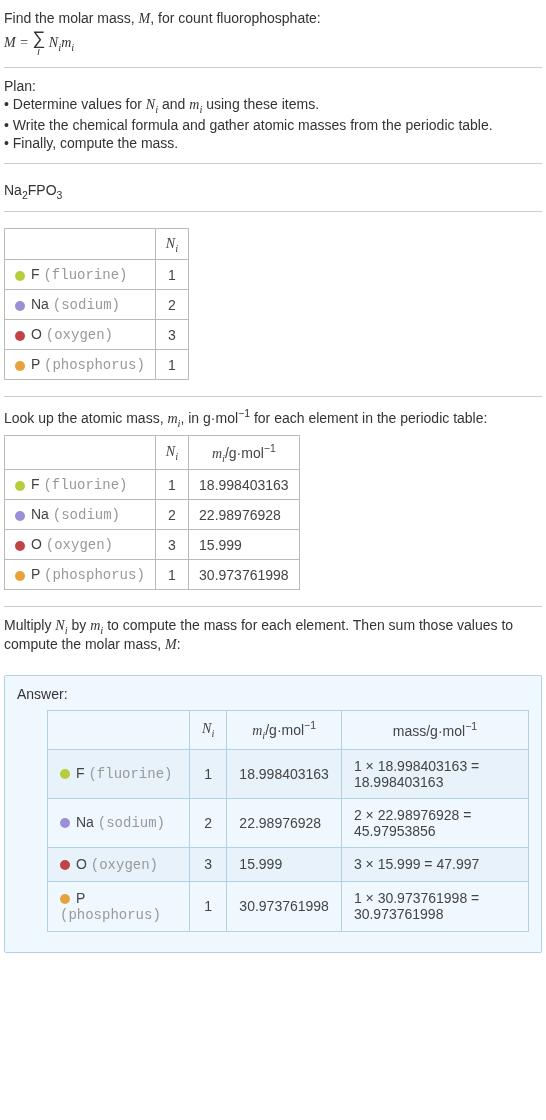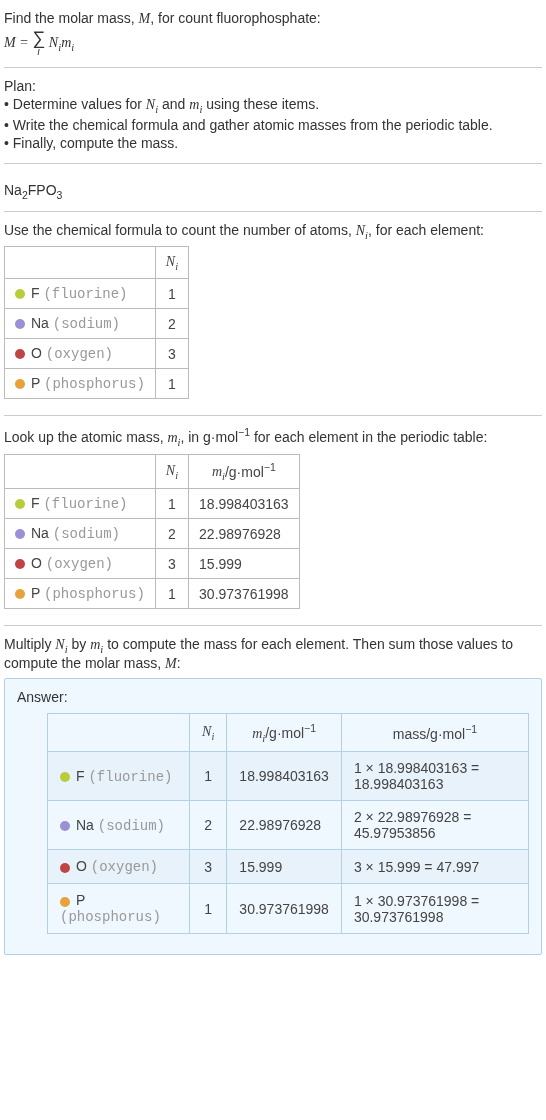--- a/index.html
+++ b/index.html
@@ -49,21 +49,21 @@
   margin-right: 6px;
   vertical-align: middle;
 }
 .element-label { display: inline; }
 .element-gray { color: #999; font-family: Liberation Mono, monospace; }
 .answer-box {
   border: 1px solid #b3d1e6;
   background: #f0f8ff;
   padding: 10px 12px;
   border-radius: 2px;
-  margin-top: 6px;
+  margin-top: 22px;
 }
 .answer-box .label { color: #333; margin-bottom: 8px; }
 table.answer-table {
   margin: 6px 0 10px 30px;
 }
 table.answer-table td, table.answer-table th {
   border: 1px solid #b3d1e6;
   padding: 8px 12px;
   font-size: 14px;
   color: #444;
@@ -99,23 +99,20 @@
   </div>
 </div>
 <div class="divider"></div>
 
 <div class="section">
   <div class="chem" style="margin-top:8px;">Na<span class="s">2</span>FPO<span class="s">3</span></div>
 </div>
 <div class="divider"></div>
 
 <div class="section">
-  <div>
-    <span>Use the chemical formula to count the number of atoms, </span><span class="formula"><span>N</span><span class="sub">i</span></span><span>, for each element:</span>
-  </div>
   <table class="default-table">
     <tbody>
         <tr>
           <th></th>
           <th><span class="formula">N<span class="sub">i</span></span></th>
         </tr>
     <tr>
           <td><span class="swatch" style="background: rgb(184, 204, 60);"></span><span class="element-label">F</span> <span class="element-gray">(fluorine)</span></td>
           <td style="text-align:center">1</td>
         </tr>

